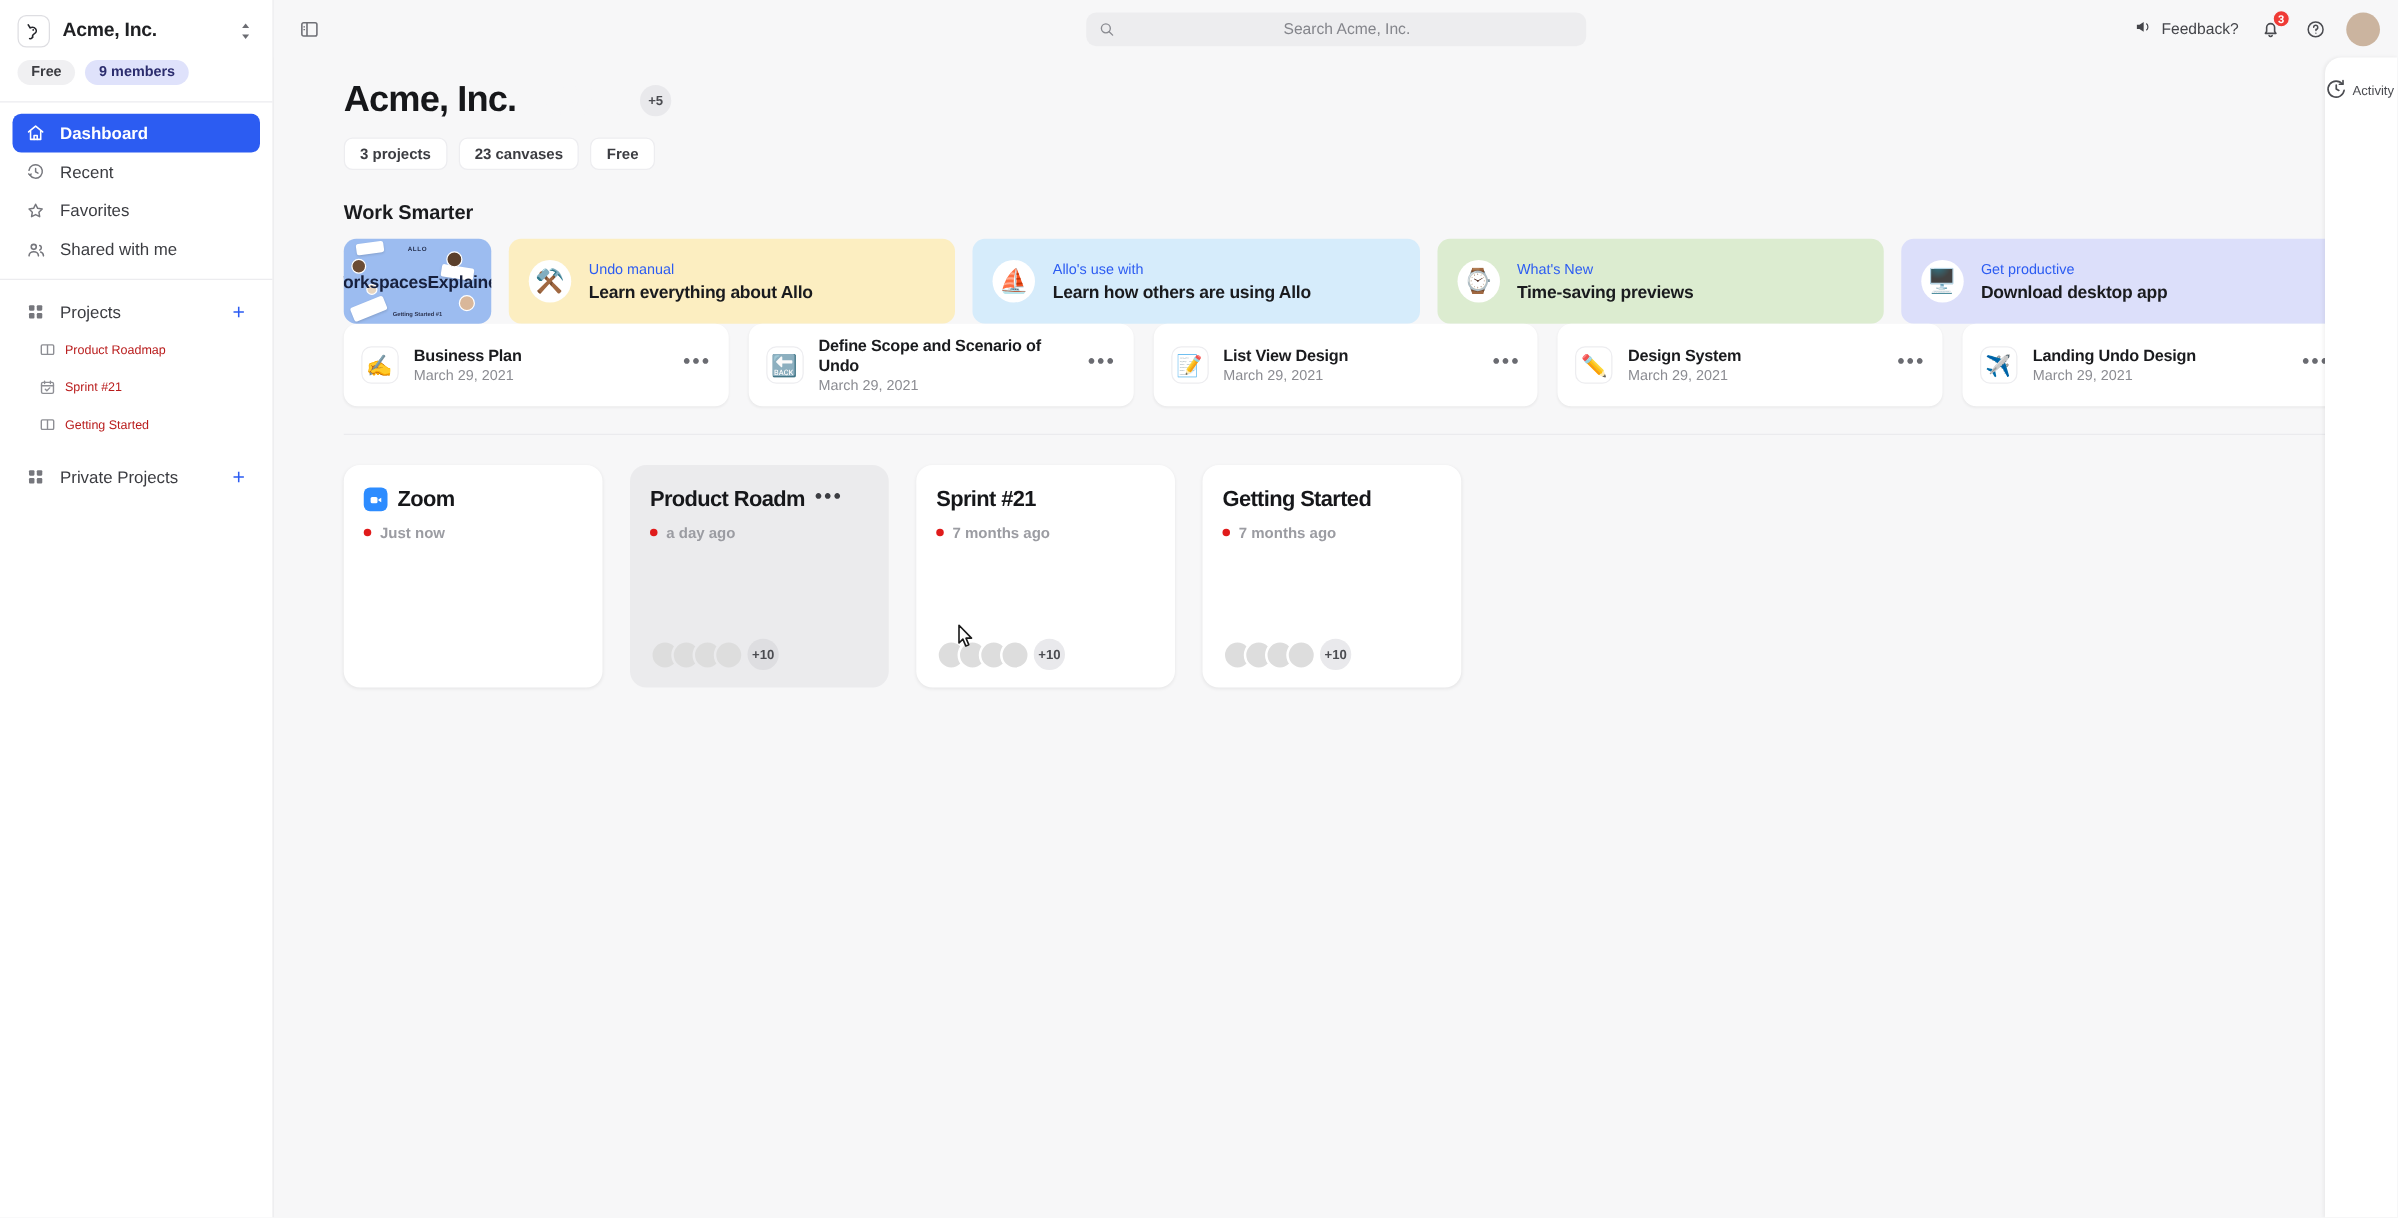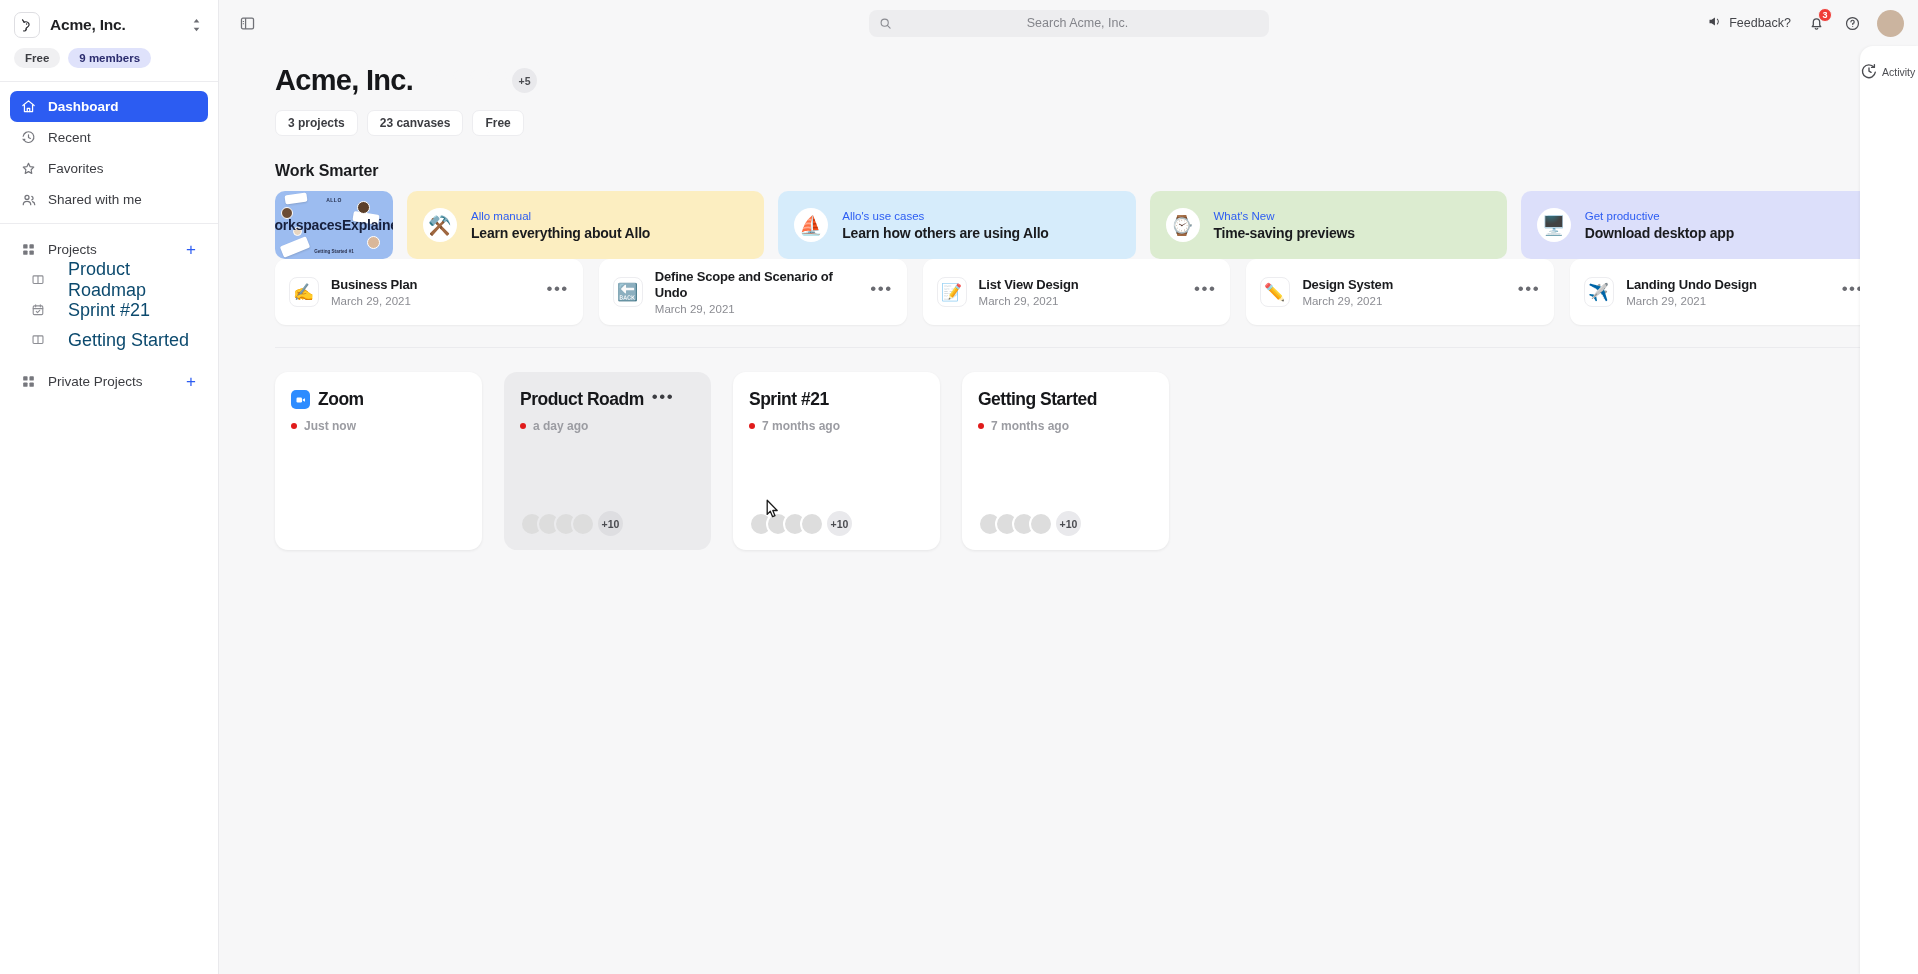--- a/index.html
+++ b/index.html
@@ -48,22 +48,22 @@
 
   .group-head {
     display: flex; align-items: center; gap: 11px; height: 32px;
     padding: 0 10px; font-size: 13.5px; color: #3b3c41; cursor: pointer;
   }
   .group-head .ico { width: 17px; height: 17px; display:flex; align-items:center; justify-content:center; color:#76777d; flex:0 0 17px;}
   .group-head .lbl { flex: 1; }
   .plus { color: #2c5cf2; font-size: 17px; font-weight: 400; line-height: 1; padding-right: 2px; cursor: pointer; }
 
   .sub-item {
-    display: flex; align-items: center; gap: 22px; height: 30px;
-    padding: 0 10px 0 20px; border-radius: 7px; font-size: 18px; color: #0c4a6e; cursor: pointer;
+    display: flex; align-items: center; gap: 6px; height: 30px;
+    padding: 0 10px 0 20px; border-radius: 7px; font-size: 10px; color: #b91c1c; cursor: pointer;
   }
   .sub-item .ico { width: 16px; height: 16px; display:flex; align-items:center; justify-content:center; color:#8d8e94; flex:0 0 16px;}
 
   .side-spacer { flex: 1; }
   .side-foot { border-top: 1px solid #ececef; padding: 9px 10px; }
 
   
   .main { flex: 1; height: 974px; display: flex; flex-direction: column; position: relative; min-width: 0; }
   .topbar {
     height: 46px; flex: 0 0 46px; display: flex; align-items: center;
@@ -445,29 +445,29 @@
             <span class="pt-title">
               <span>Workspaces</span>
               <span>Explained</span>
             </span>
             <span class="pt-sub">Getting Started #1</span>
           </div>
 
           <div class="promo" style="background:#fceec1">
             <span class="pico">⚒️</span>
             <span class="ptxt">
-              <span class="plink" style="display:block">Allo manual</span>
+              <span class="plink" style="display:block">Undo manual</span>
               <span class="phead" style="display:block">Learn everything about Allo</span>
             </span>
           </div>
 
           <div class="promo" style="background:#d6ecfb">
             <span class="pico">⛵</span>
             <span class="ptxt">
-              <span class="plink" style="display:block">Allo's use cases</span>
+              <span class="plink" style="display:block">Allo's use with</span>
               <span class="phead" style="display:block">Learn how others are using Allo</span>
             </span>
           </div>
 
           <div class="promo" style="background:#dcecd0">
             <span class="pico">⌚</span>
             <span class="ptxt">
               <span class="plink" style="display:block">What's New</span>
               <span class="phead" style="display:block">Time-saving previews</span>
             </span>

